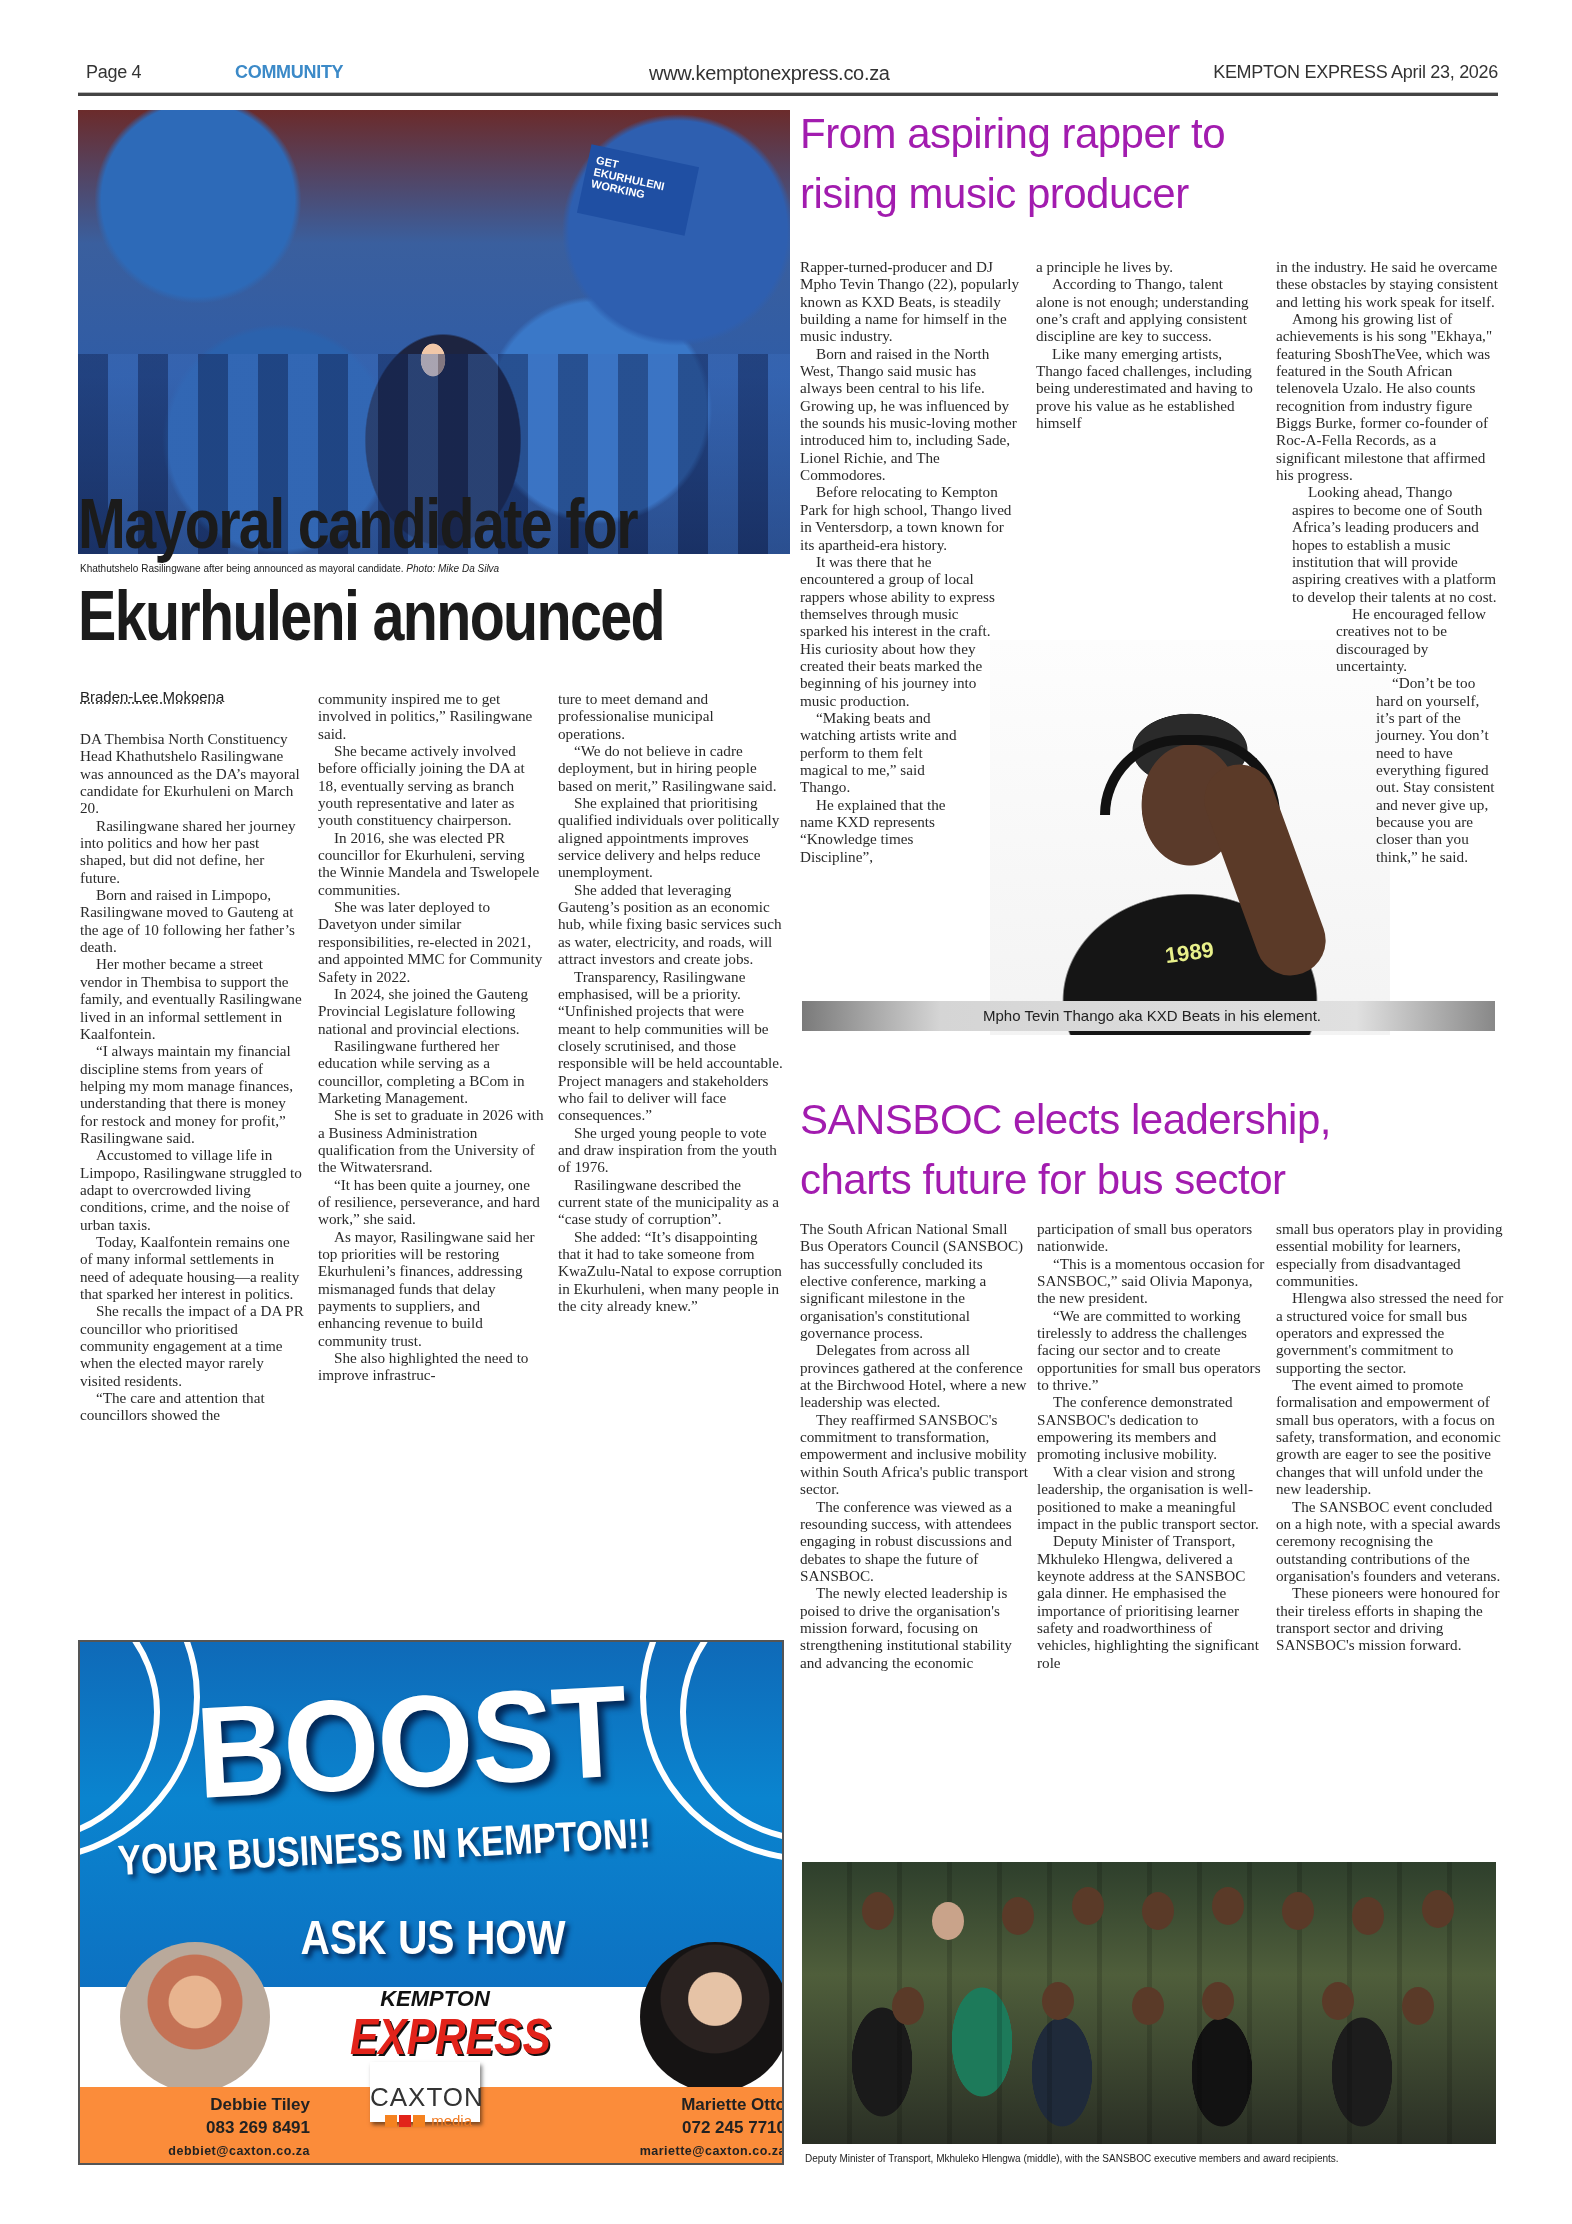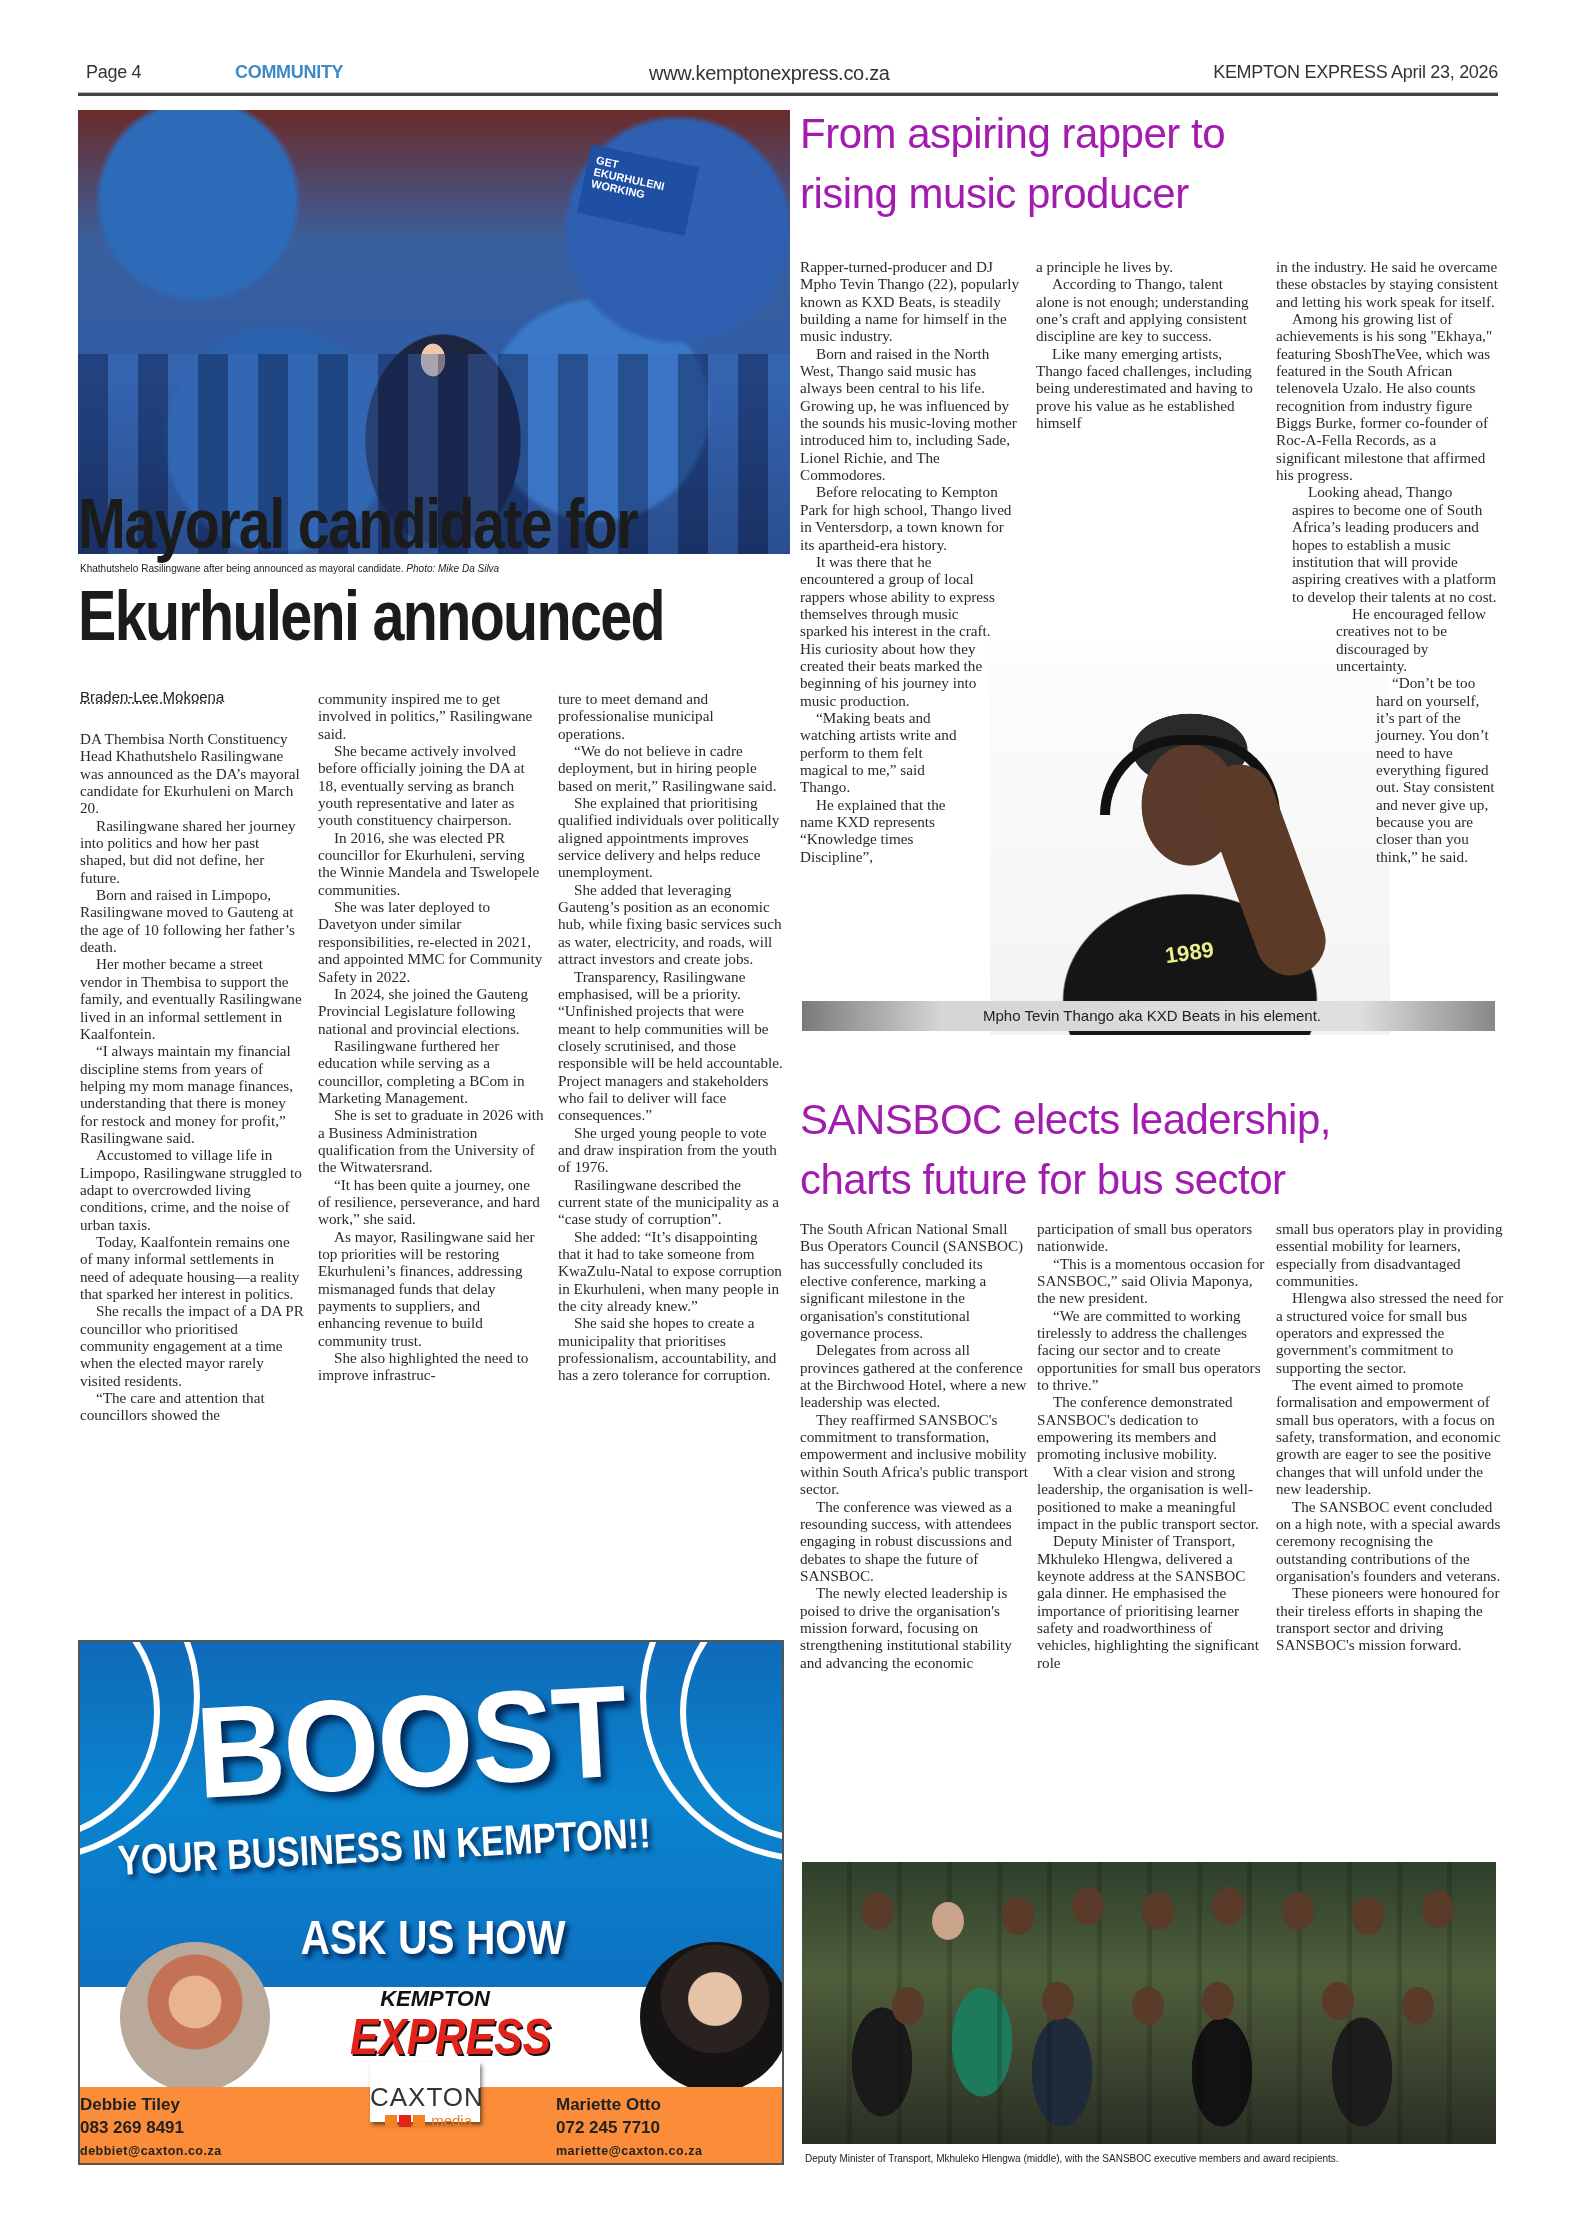--- a/index.html
+++ b/index.html
@@ -60,21 +60,21 @@
   .ad-line2 { position: absolute; left: 38px; top: 195px; width: 650px; font-family: "Liberation Sans", sans-serif; font-weight: bold; font-size: 42px; color: #fff; text-shadow: 4px 4px 6px rgba(0,20,60,.8); transform: rotate(-3deg) scaleX(0.82); transform-origin: left; white-space: nowrap; }
   .ad-line3 { position: absolute; left: 0; top: 268px; width: 706px; text-align: center; font-family: "Liberation Sans", sans-serif; font-weight: bold; font-size: 48px; color: #fff; text-shadow: 4px 4px 6px rgba(0,20,60,.8); transform: scaleX(0.85); }
   .ad-white { position: absolute; left: 0; top: 345px; width: 706px; height: 100px; background: #fff; }
   .ad-logo { position: absolute; left: 255px; top: 345px; width: 200px; height: 105px; text-align: center; }
   .ad-logo .kempton { font-family: "Liberation Sans", sans-serif; font-weight: bold; font-style: italic; font-size: 22px; color: #111; line-height: 24px; }
   .ad-logo .express { font-family: "Liberation Sans", sans-serif; font-weight: bold; font-style: italic; font-size: 50px; color: #e2231a; line-height: 52px; transform: scaleX(0.85); text-shadow: 2px 2px 0 #111; }
   .ad-avatar { position: absolute; width: 150px; height: 150px; border-radius: 50%; top: 300px; overflow: hidden; }
   .ad-avatar.left { left: 40px; background: radial-gradient(circle at 50% 40%, #e8b48f 0 22%, #c47255 23% 40%, #b9a99b 41%); }
   .ad-avatar.right { left: 560px; background: radial-gradient(circle at 50% 38%, #e6c3a6 0 22%, #2a2220 23% 45%, #151313 46%); }
   .ad-orange { position: absolute; left: 0; top: 445px; width: 706px; height: 80px; background: #fb8c3a; }
-  .ad-contact { position: absolute; top: 452px; width: 230px; text-align: left; font-family: "Liberation Sans", sans-serif; color: #222; font-weight: bold; }
+  .ad-contact { position: absolute; top: 452px; width: 230px; text-align: right; font-family: "Liberation Sans", sans-serif; color: #222; font-weight: bold; }
   .ad-contact .nm { font-size: 17px; line-height: 22px; }
   .ad-contact .ph { font-size: 17px; line-height: 24px; }
   .ad-contact .em { font-size: 12.5px; line-height: 22px; letter-spacing: .5px; }
   .ad-contact.left { left: 0; }
   .ad-contact.right { left: 476px; }
   .caxton { position: absolute; left: 290px; top: 420px; width: 110px; height: 60px; background: #fff; box-shadow: 2px 3px 4px rgba(0,0,0,.5); text-align: center; }
   .caxton .c1 { font-family: "Liberation Sans", sans-serif; font-size: 26px; color: #333; letter-spacing: 1px; line-height: 30px; margin-top: 20px; }
   .caxton .c2 { font-family: "Liberation Sans", sans-serif; font-size: 15px; color: #f07a22; line-height: 18px; text-align: right; padding-right: 8px; }
   .caxton .sq { display: inline-block; width: 12px; height: 12px; margin-right: 2px; vertical-align: -1px; }
 
@@ -144,21 +144,20 @@
 
 <div class="col" style="left:558px; top:690px; width:226px;">
   <p class="first">ture to meet demand and professionalise municipal operations.</p>
   <p>“We do not believe in cadre deployment, but in hiring people based on merit,” Rasilingwane said.</p>
   <p>She explained that prioritising qualified individuals over politically aligned appointments improves service delivery and helps reduce unemployment.</p>
   <p>She added that leveraging Gauteng’s position as an economic hub, while fixing basic services such as water, electricity, and roads, will attract investors and create jobs.</p>
   <p>Transparency, Rasilingwane emphasised, will be a priority. “Unfinished projects that were meant to help communities will be closely scrutinised, and those responsible will be held accountable. Project managers and stakeholders who fail to deliver will face consequences.”</p>
   <p>She urged young people to vote and draw inspiration from the youth of 1976.</p>
   <p>Rasilingwane described the current state of the municipality as a “case study of corruption”.</p>
   <p>She added: “It’s disappointing that it had to take someone from KwaZulu-Natal to expose corruption in Ekurhuleni, when many people in the city already knew.”</p>
-  <p>She said she hopes to create a municipality that prioritises professionalism, accountability, and has a zero tolerance for corruption.</p>
 </div>
 
 <div class="headline-sans" style="left:800px; top:104px; width:700px;">
   <div>From aspiring rapper to</div>
   <div>rising music producer</div>
 </div>
 
 <div class="photo dj-photo">
   <div class="phones"></div>
   <div class="arm"></div>

